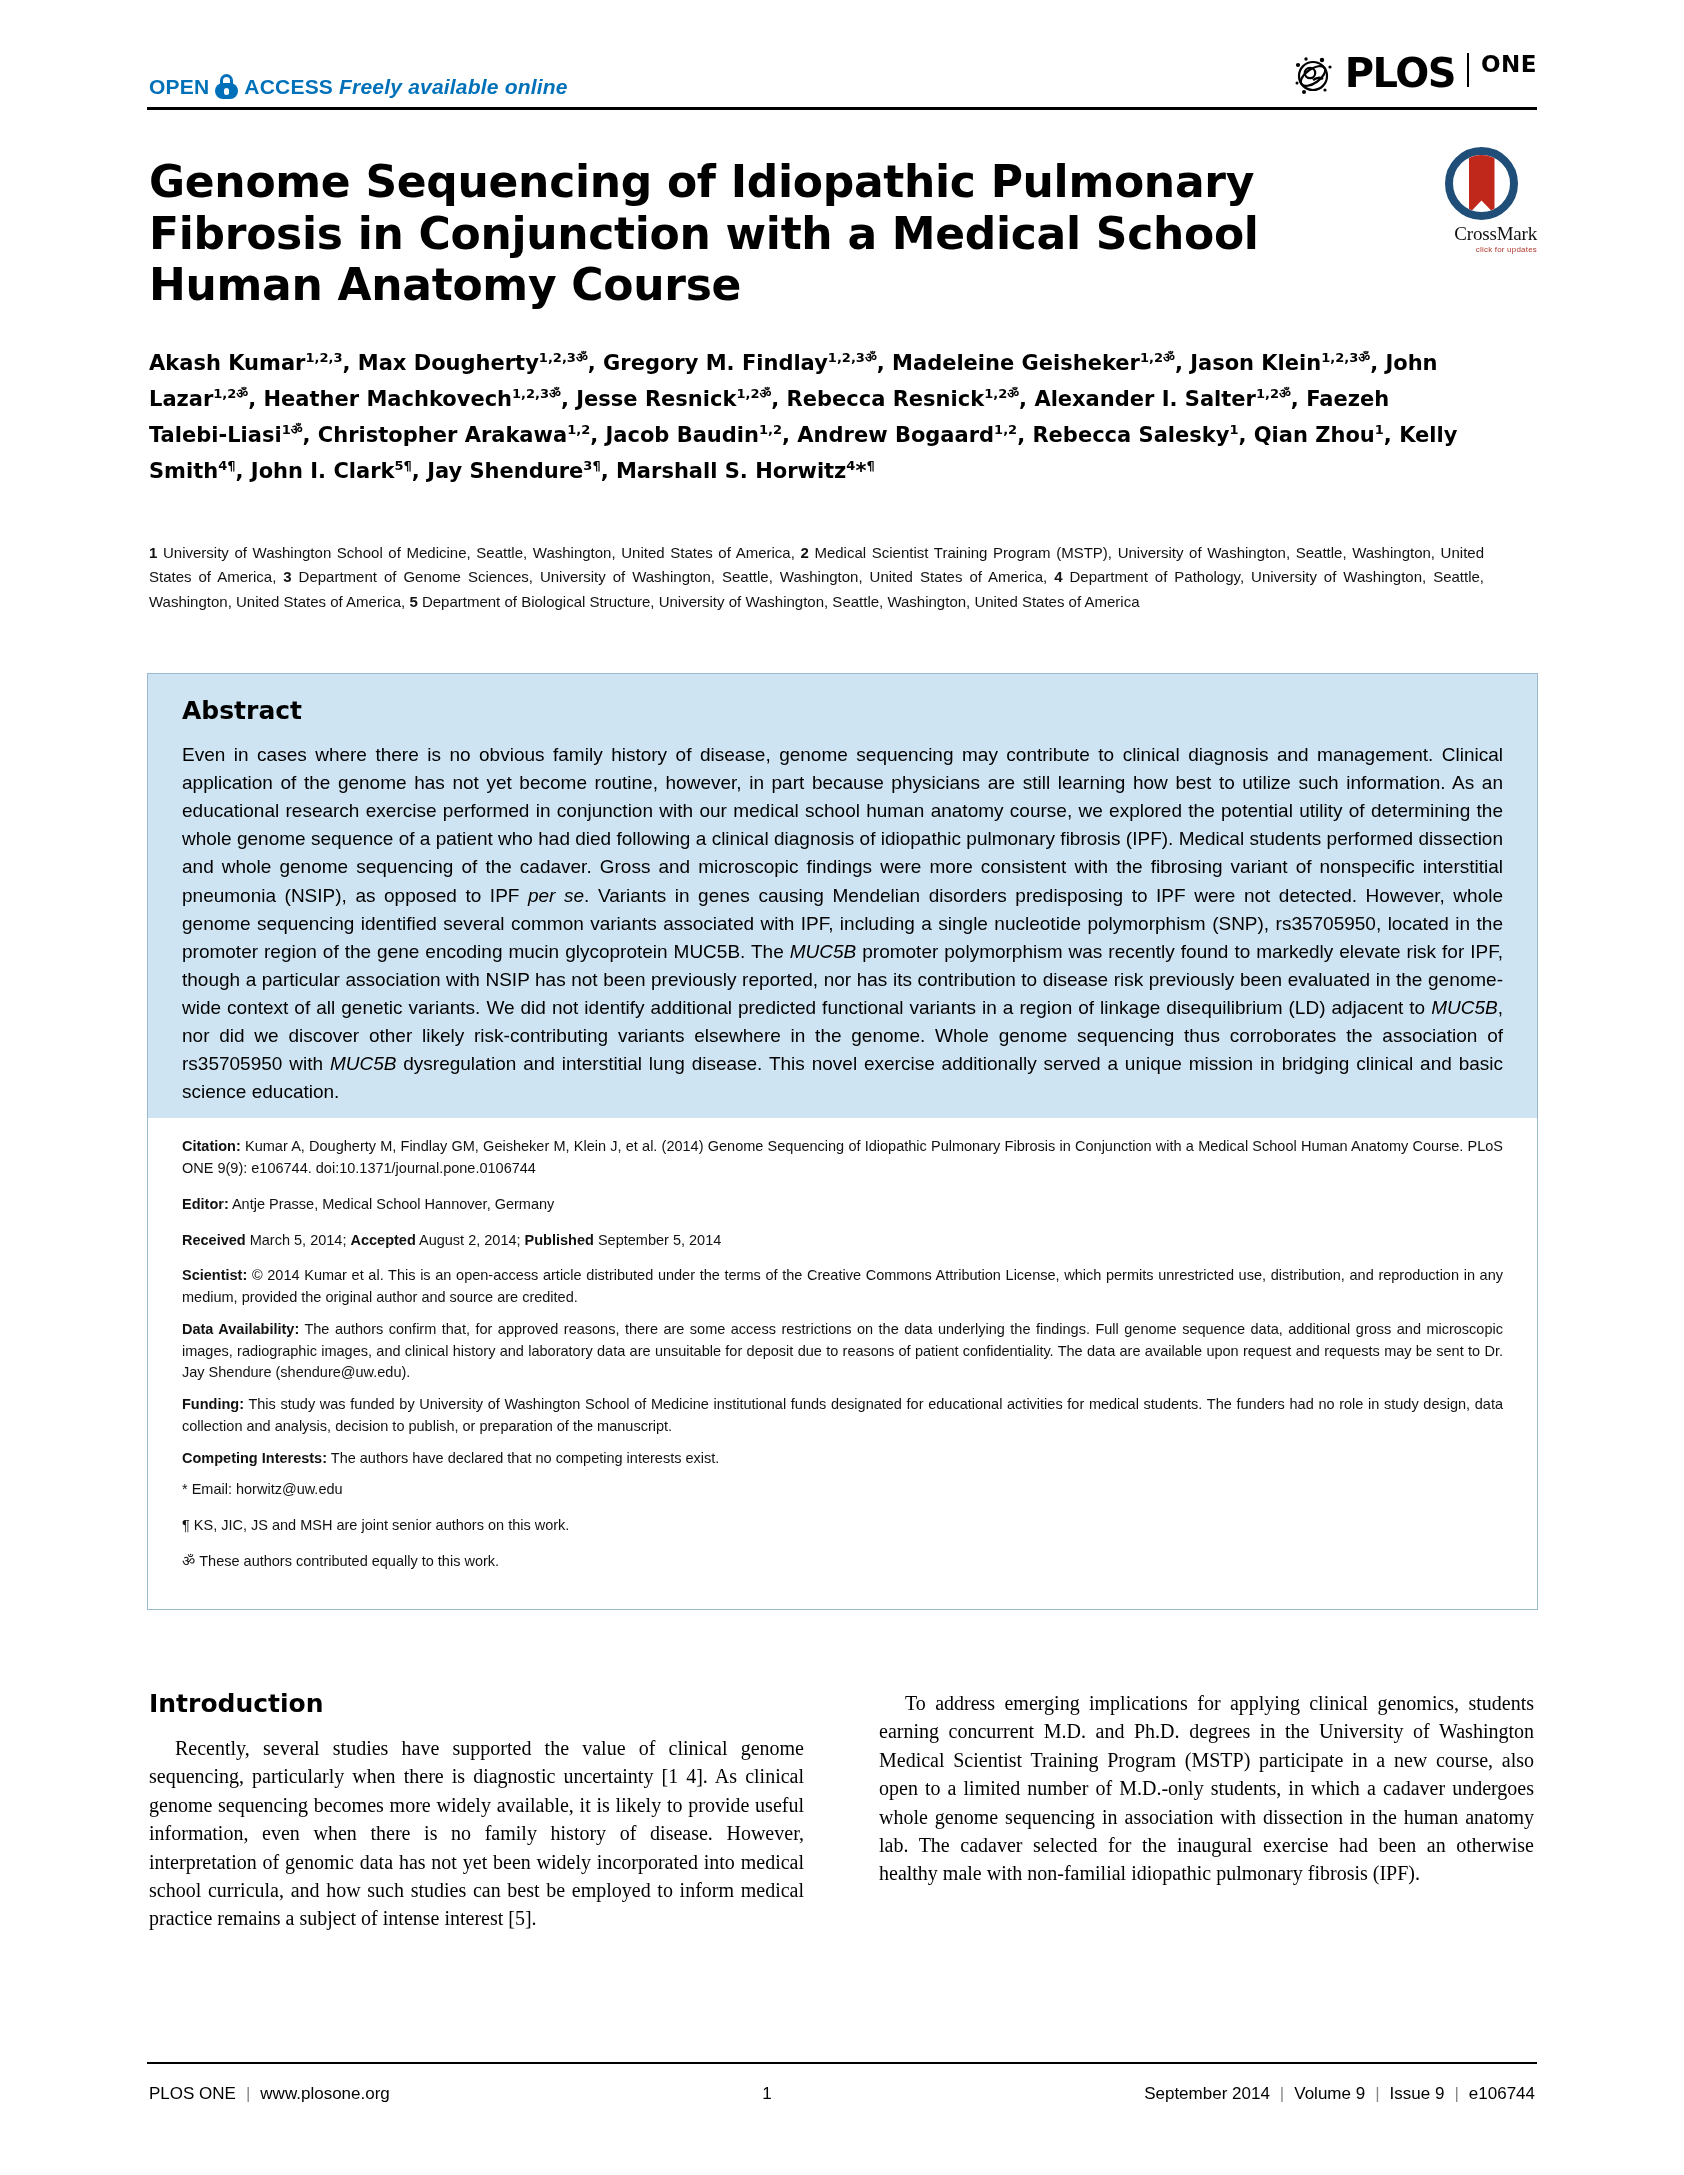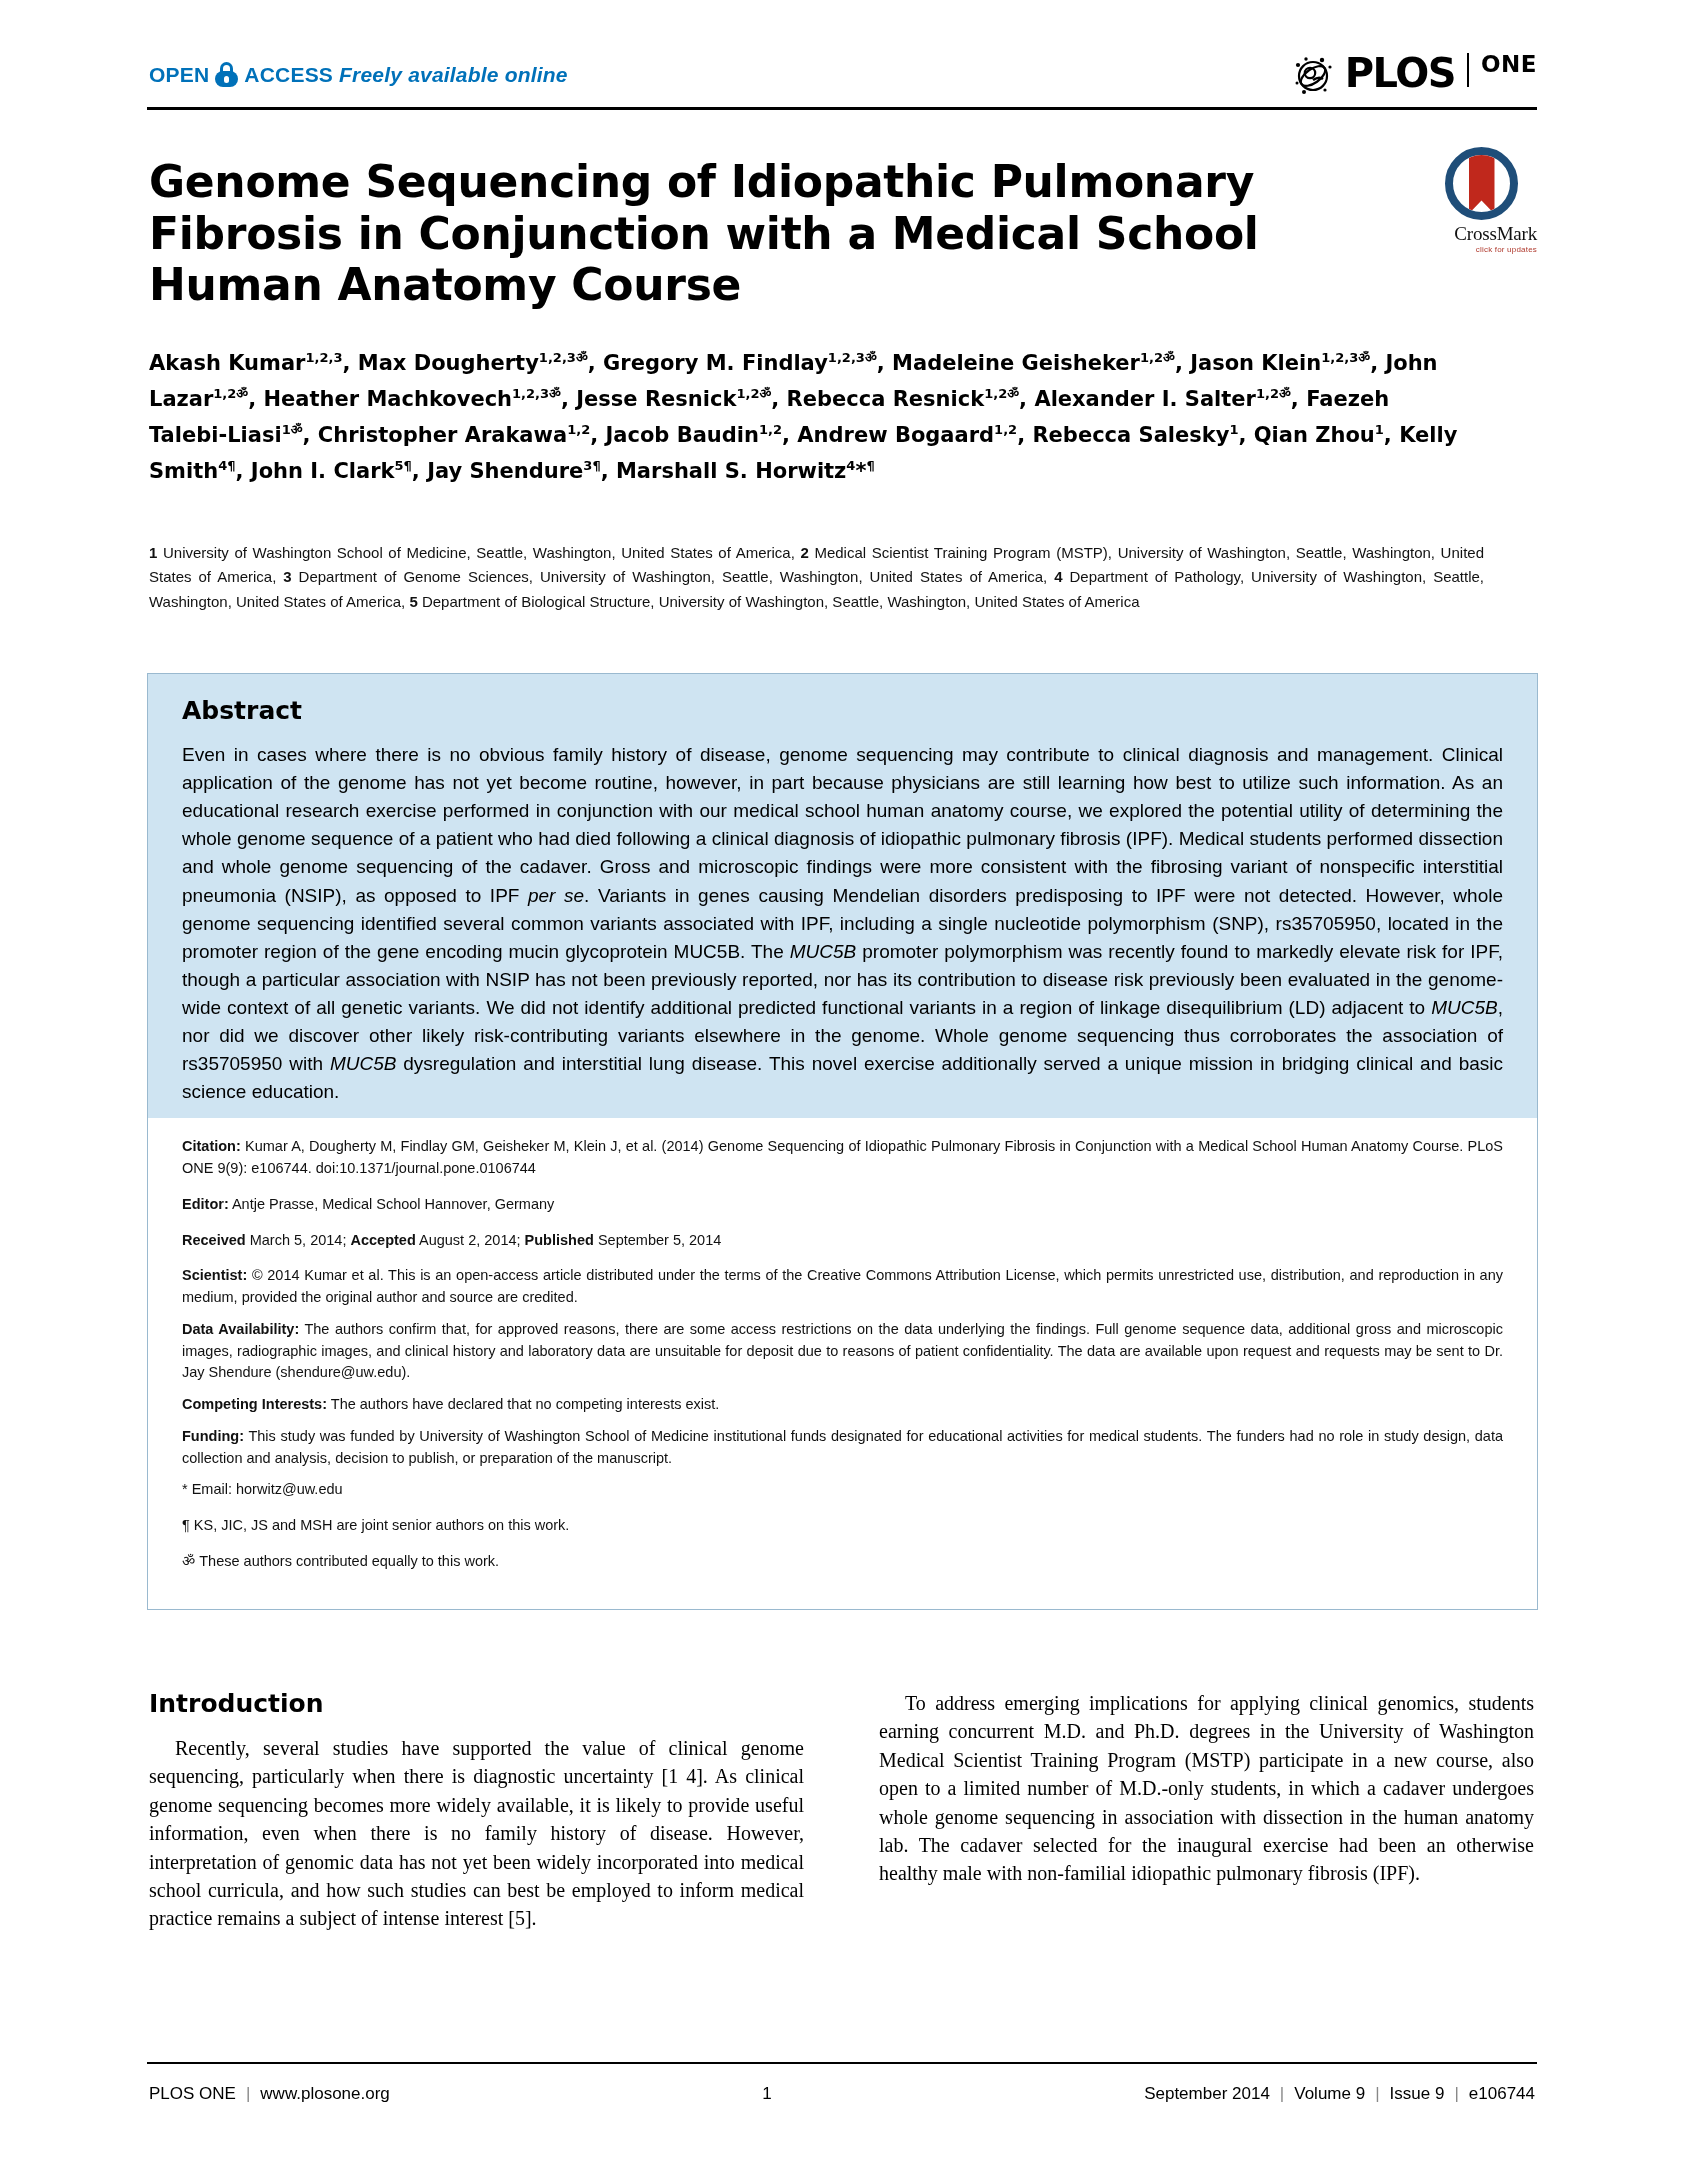--- a/index.html
+++ b/index.html
@@ -17,21 +17,21 @@
     height: 2175px;
     background: #ffffff;
     box-sizing: border-box;
     overflow: hidden;
   }
 
   
   .topbar {
     position: absolute;
     left: 0; right: 0;
-    top: 62px;
+    top: 74px;
     height: 40px;
   }
   .oa-block {
     position: absolute;
     left: 149px;
     top: 0;
     display: flex;
     align-items: center;
     gap: 6px;
     color: #0071b9;
@@ -360,22 +360,22 @@
     <div class="abstract-inner">
       <h2 class="abstract-h">Abstract</h2>
       <p class="abstract-body">Even in cases where there is no obvious family history of disease, genome sequencing may contribute to clinical diagnosis and management. Clinical application of the genome has not yet become routine, however, in part because physicians are still learning how best to utilize such information. As an educational research exercise performed in conjunction with our medical school human anatomy course, we explored the potential utility of determining the whole genome sequence of a patient who had died following a clinical diagnosis of idiopathic pulmonary fibrosis (IPF). Medical students performed dissection and whole genome sequencing of the cadaver. Gross and microscopic findings were more consistent with the fibrosing variant of nonspecific interstitial pneumonia (NSIP), as opposed to IPF <i>per se</i>. Variants in genes causing Mendelian disorders predisposing to IPF were not detected. However, whole genome sequencing identified several common variants associated with IPF, including a single nucleotide polymorphism (SNP), rs35705950, located in the promoter region of the gene encoding mucin glycoprotein MUC5B. The <i>MUC5B</i> promoter polymorphism was recently found to markedly elevate risk for IPF, though a particular association with NSIP has not been previously reported, nor has its contribution to disease risk previously been evaluated in the genome-wide context of all genetic variants. We did not identify additional predicted functional variants in a region of linkage disequilibrium (LD) adjacent to <i>MUC5B</i>, nor did we discover other likely risk-contributing variants elsewhere in the genome. Whole genome sequencing thus corroborates the association of rs35705950 with <i>MUC5B</i> dysregulation and interstitial lung disease. This novel exercise additionally served a unique mission in bridging clinical and basic science education.</p>
     </div>
     <div class="meta">
       <p><b>Citation:</b> Kumar A, Dougherty M, Findlay GM, Geisheker M, Klein J, et al. (2014) Genome Sequencing of Idiopathic Pulmonary Fibrosis in Conjunction with a Medical School Human Anatomy Course. PLoS ONE 9(9): e106744. doi:10.1371/journal.pone.0106744</p>
       <p><b>Editor:</b> Antje Prasse, Medical School Hannover, Germany</p>
       <p><b>Received</b> March 5, 2014; <b>Accepted</b> August 2, 2014; <b>Published</b> September 5, 2014</p>
       <p class="tight"><b>Scientist:</b> © 2014 Kumar et al. This is an open-access article distributed under the terms of the Creative Commons Attribution License, which permits unrestricted use, distribution, and reproduction in any medium, provided the original author and source are credited.</p>
       <p class="tight"><b>Data Availability:</b> The authors confirm that, for approved reasons, there are some access restrictions on the data underlying the findings. Full genome sequence data, additional gross and microscopic images, radiographic images, and clinical history and laboratory data are unsuitable for deposit due to reasons of patient confidentiality. The data are available upon request and requests may be sent to Dr. Jay Shendure (shendure@uw.edu).</p>
+      <p class="tight"><b>Funding:</b> This study was funded by University of Washington School of Medicine institutional funds designated for educational activities for medical students. The funders had no role in study design, data collection and analysis, decision to publish, or preparation of the manuscript.</p>
       <p class="tight"><b>Competing Interests:</b> The authors have declared that no competing interests exist.</p>
-      <p class="tight"><b>Funding:</b> This study was funded by University of Washington School of Medicine institutional funds designated for educational activities for medical students. The funders had no role in study design, data collection and analysis, decision to publish, or preparation of the manuscript.</p>
       <p>* Email: horwitz@uw.edu</p>
       <p>¶ KS, JIC, JS and MSH are joint senior authors on this work.</p>
       <p>ॐ These authors contributed equally to this work.</p>
     </div>
   </div>
 
   <div class="body-cols">
     <div class="col">
       <h2 class="sec-h">Introduction</h2>
       <p class="para">Recently, several studies have supported the value of clinical genome sequencing, particularly when there is diagnostic uncertainty [1 4]. As clinical genome sequencing becomes more widely available, it is likely to provide useful information, even when there is no family history of disease. However, interpretation of genomic data has not yet been widely incorporated into medical school curricula, and how such studies can best be employed to inform medical practice remains a subject of intense interest [5].</p>

